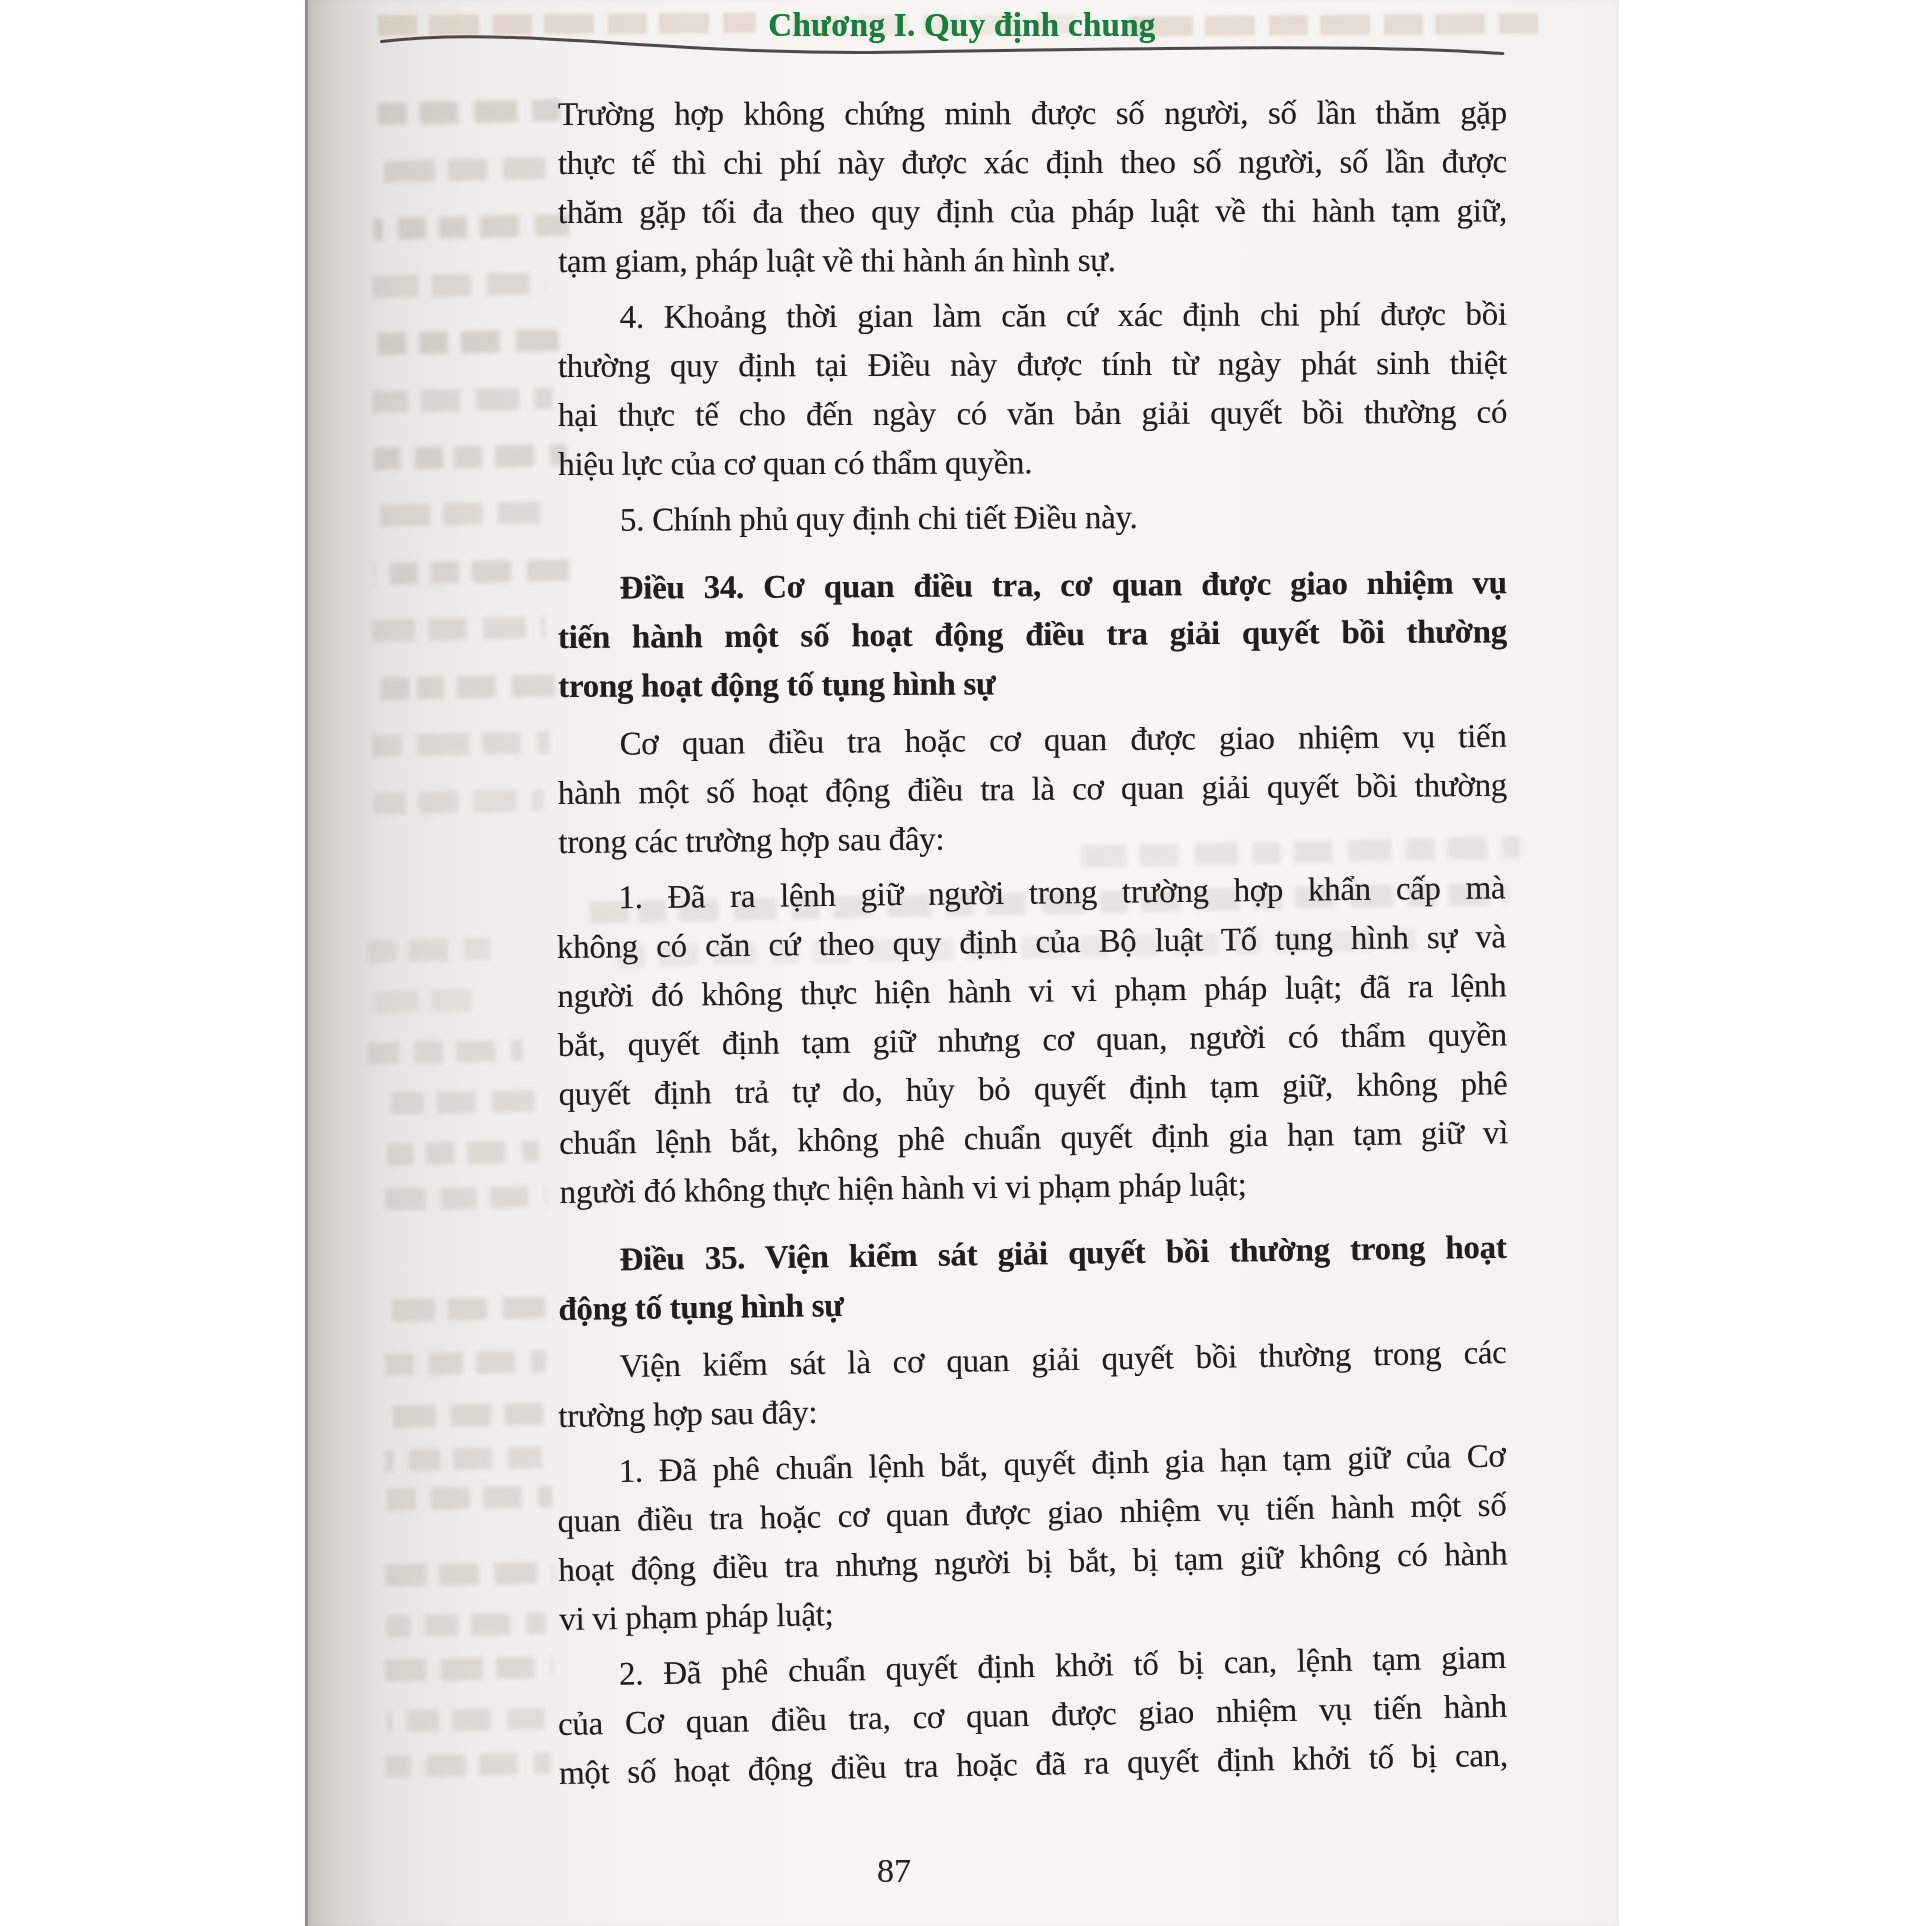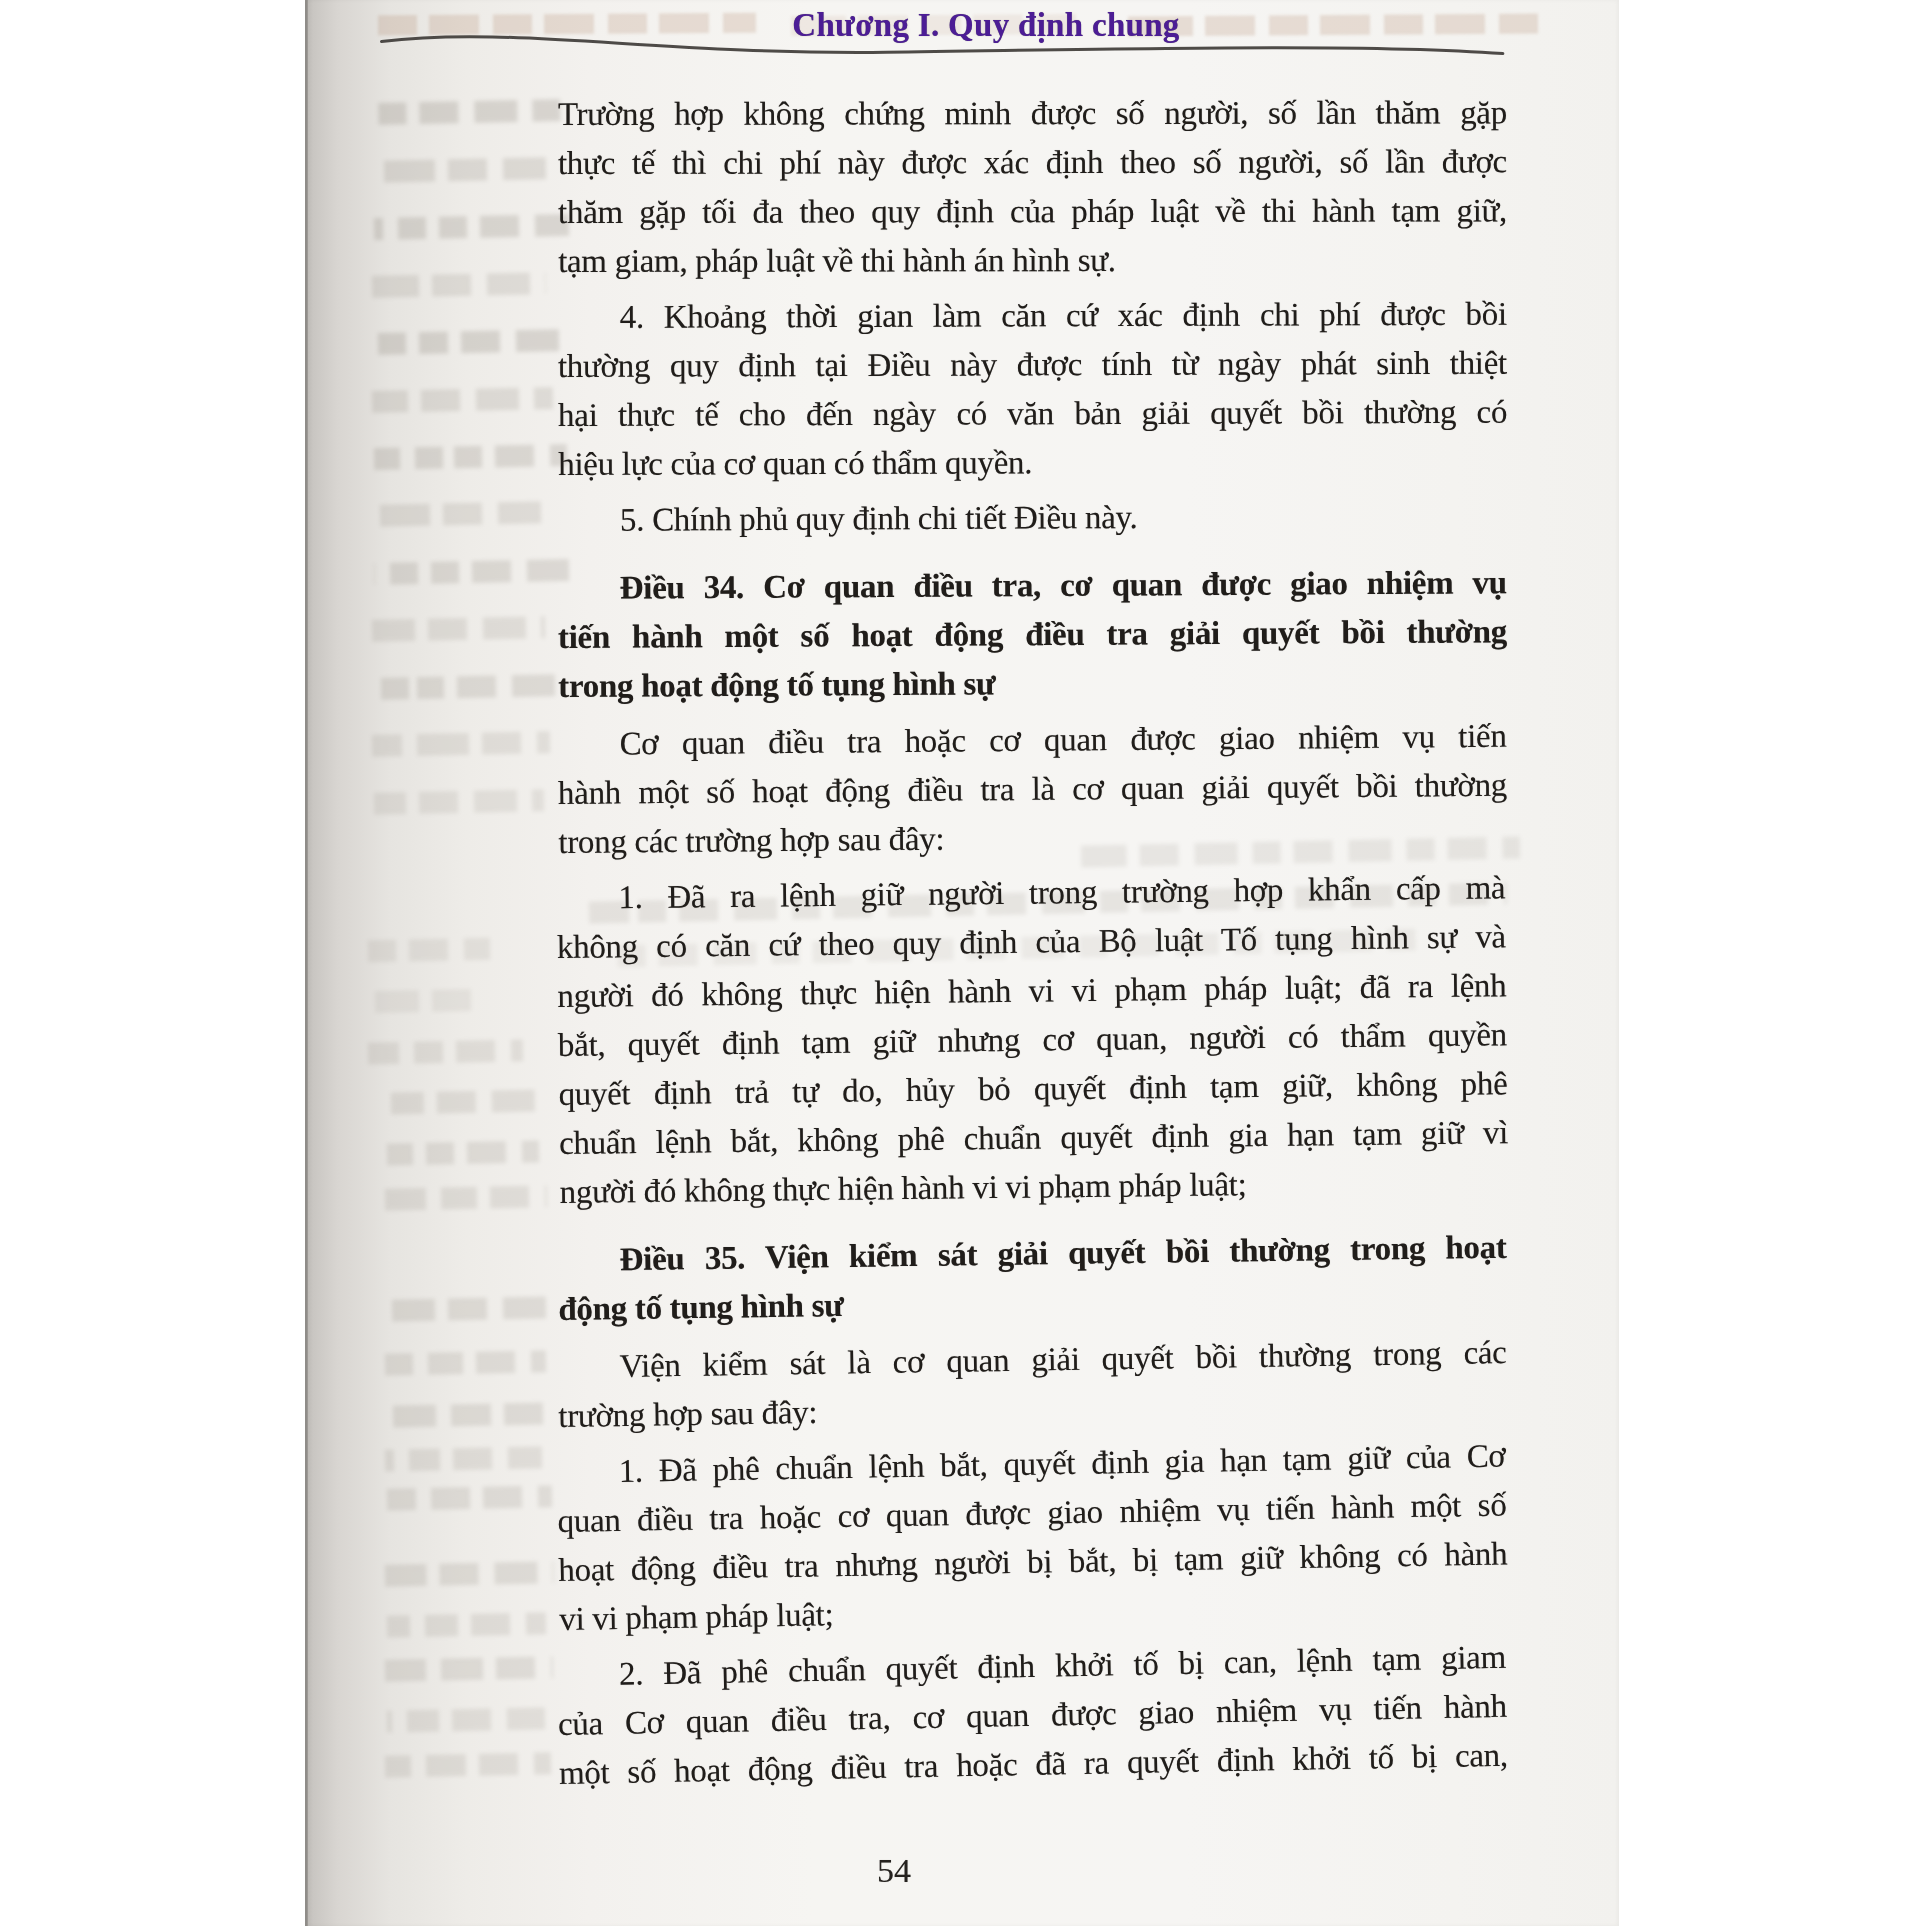--- a/index.html
+++ b/index.html
@@ -29,23 +29,22 @@
   .ghost.sepia{
     height:20px;filter:blur(1.7px);transform:rotate(-0.4deg);
     background:repeating-linear-gradient(90deg,
       rgba(158,106,72,.9) 0 39px, rgba(158,106,72,0) 39px 51px,
       rgba(158,106,72,.9) 51px 101px, rgba(158,106,72,0) 101px 115px);
   }
   
   .chapter-header{
     position:absolute;left:305px;top:5.4px;width:1314px;
     text-align:center;font-weight:bold;font-size:33px;line-height:41px;
-    color:#4c1d95;letter-spacing:0.3px;
+    color:#15803d;letter-spacing:0.3px;
     text-shadow:0 0 0.7px rgba(24,21,18,.55);
-    margin-left:24px;
   }
   .rule{position:absolute;left:305px;top:20px;}
   
   .content{position:absolute;left:558px;top:90px;width:949px;}
   .para{transform:rotate(var(--rot,0deg));transform-origin:0 50%;}
   .ln{
     height:49px;line-height:49px;font-size:33px;letter-spacing:-0.3px;
     color:#201d1a;
     text-align:justify;text-align-last:justify;text-justify:inter-word;
     text-shadow:0 0 0.7px rgba(32,29,26,.45);
@@ -171,14 +170,14 @@
   </section>
 
   <section class="para" style="--rot:-1.1deg;margin-top:6.8px">
     <div class="ln j ind">2. Đã phê chuẩn quyết định khởi tố bị can, lệnh tạm giam</div>
     <div class="ln j">của Cơ quan điều tra, cơ quan được giao nhiệm vụ tiến hành</div>
     <div class="ln j">một số hoạt động điều tra hoặc đã ra quyết định khởi tố bị can,</div>
   </section>
 
 </main>
 
-<div class="pagenum">54</div>
+<div class="pagenum">87</div>
 
 
 </body></html>

